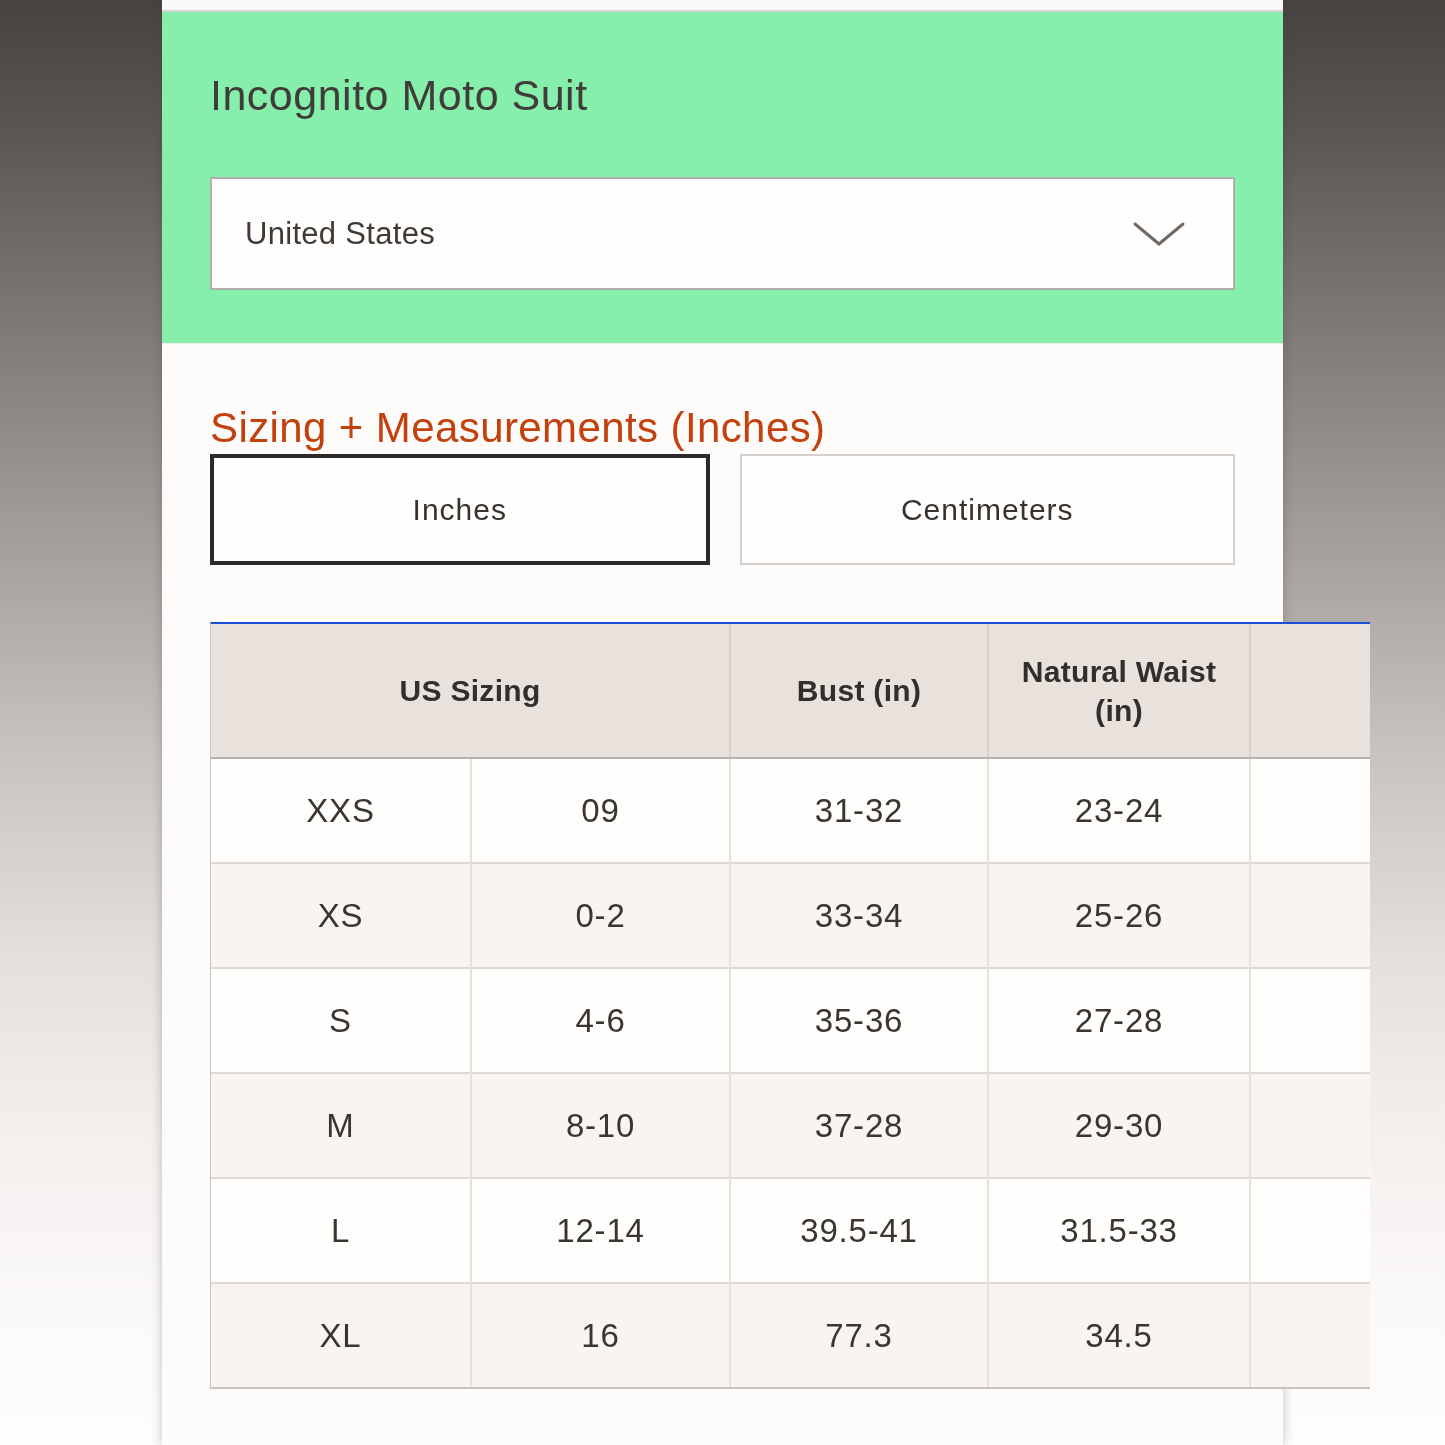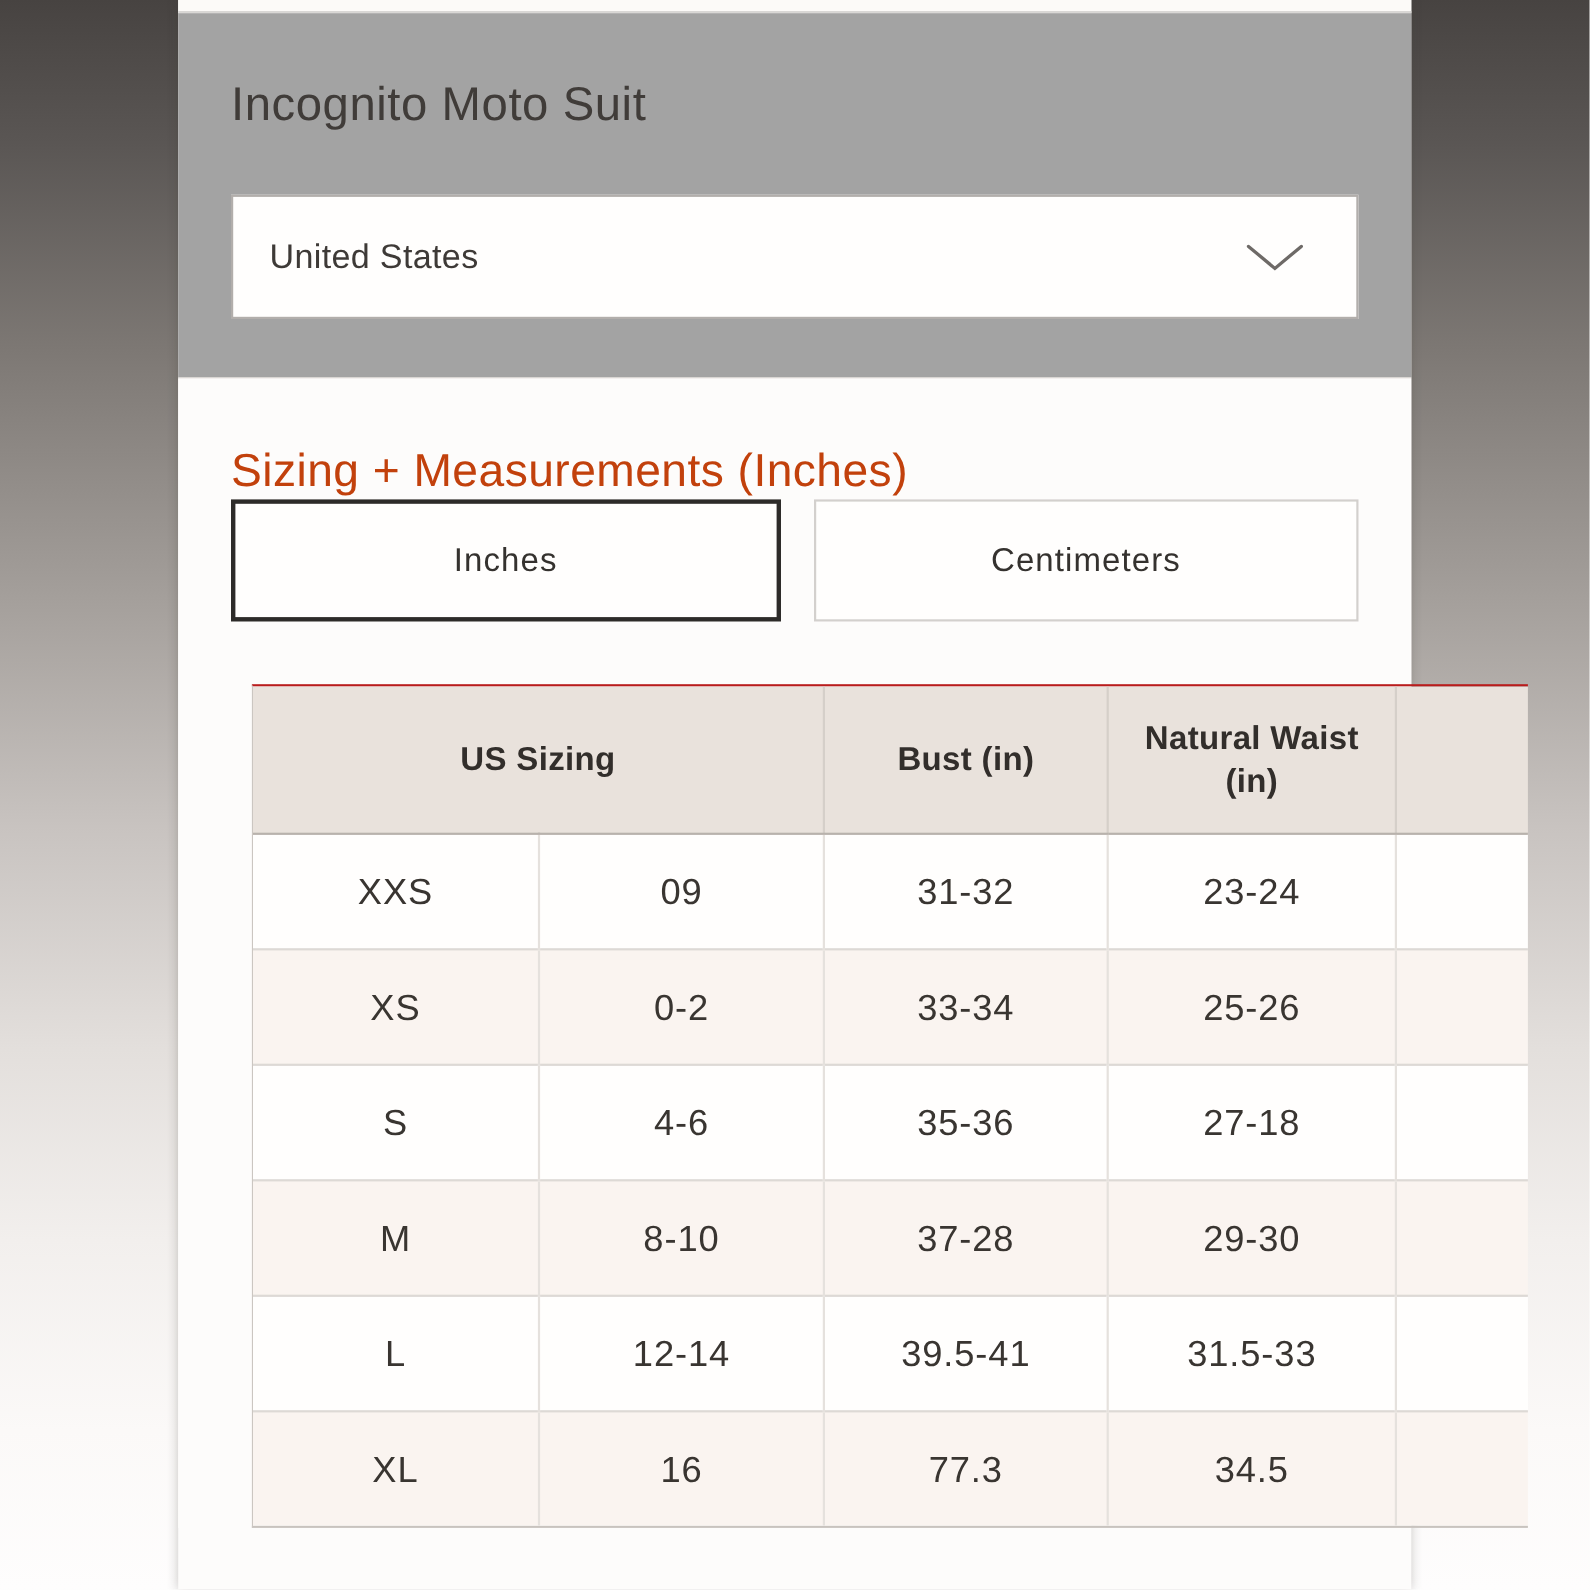--- a/index.html
+++ b/index.html
@@ -14,21 +14,21 @@
   }
   .content{
     position:absolute;left:162px;top:0;width:1121px;height:1445px;
     background:#fdfcfb;
     box-shadow:0 0 10px rgba(60,55,52,.30);
   }
   .top-strip{
     height:10px;background:#fcfaf8;border-bottom:2px solid #d9d7d5;
   }
   .hero{
-    box-sizing:border-box;height:332px;background:#a3a3a3;
+    box-sizing:border-box;height:332px;background:#86efac;
     padding:58px 48px 0;border-bottom:1px solid #f0ebe7;
   }
   .product-title{
     font-size:43px;line-height:50px;font-weight:400;
     color:#403c39;letter-spacing:.5px;
   }
   .dropdown{
     position:relative;box-sizing:border-box;margin-top:57px;height:113px;
     background:#fffefd;border:2px solid #b2aeab;
     display:flex;align-items:center;padding-left:33px;cursor:pointer;
@@ -43,21 +43,21 @@
   .toggle-row{display:flex;gap:30px;}
   .unit-btn{
     flex:1;box-sizing:border-box;height:111px;background:#fffefd;
     display:flex;align-items:center;justify-content:center;
     font-size:30px;letter-spacing:1px;color:#35322f;cursor:pointer;
   }
   .unit-btn.selected{border:4px solid #2d2b29;}
   .unit-btn.unselected{border:2px solid #d3d0cd;}
   .table-wrap{
     box-sizing:border-box;margin-top:57px;width:1160px;overflow:hidden;
-    border-top:2px solid #b91c1c;border-left:1px solid #cbc6c1;border-bottom:2px solid #c8c3be;margin-left:19px;
+    border-top:2px solid #1d4ed8;border-left:1px solid #cbc6c1;border-bottom:2px solid #c8c3be;
   }
   table.size-table{
     width:1281px;table-layout:fixed;border-collapse:collapse;
   }
   .size-table th{
     height:133px;background:#e9e2dc;
     font-size:30px;font-weight:bold;color:#322e2b;line-height:1.3;
     letter-spacing:.3px;text-align:center;vertical-align:middle;
     border-right:2px solid #d5cfc9;border-bottom:2px solid #b8b2ac;
     padding:0 20px;
@@ -129,21 +129,21 @@
                 <td>XS</td>
                 <td>0-2</td>
                 <td>33-34</td>
                 <td>25-26</td>
                 <td></td>
               </tr>
               <tr>
                 <td>S</td>
                 <td>4-6</td>
                 <td>35-36</td>
-                <td>27-18</td>
+                <td>27-28</td>
                 <td></td>
               </tr>
               <tr>
                 <td>M</td>
                 <td>8-10</td>
                 <td>37-28</td>
                 <td>29-30</td>
                 <td></td>
               </tr>
               <tr>

